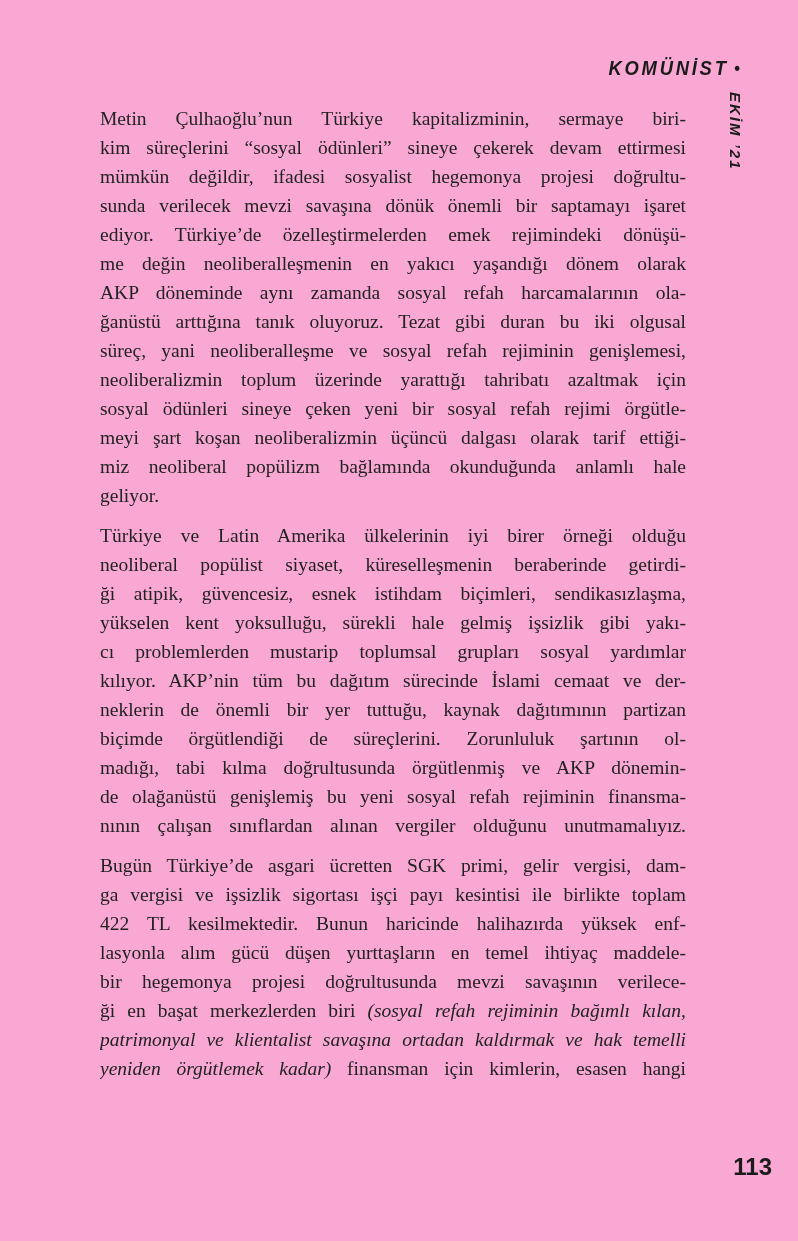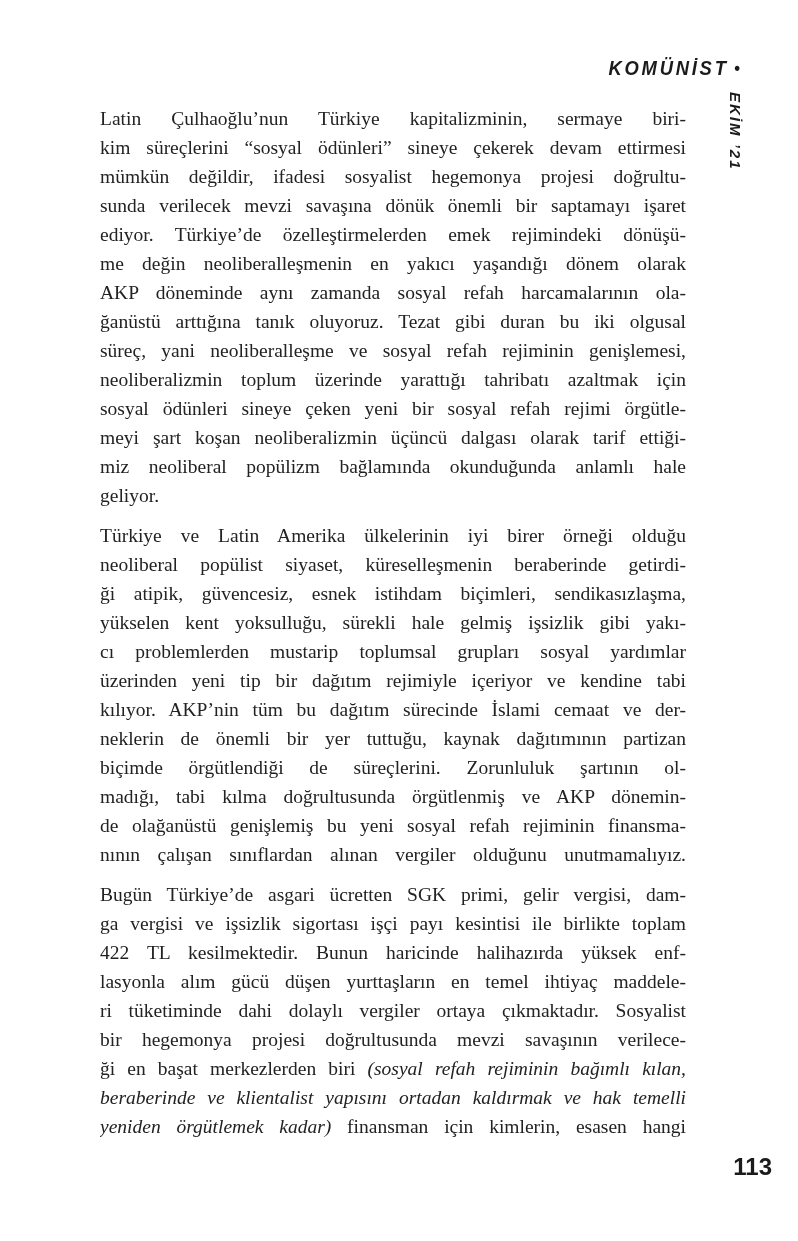--- a/index.html
+++ b/index.html
@@ -5,21 +5,21 @@
   html, body {
     margin: 0;
     padding: 0;
     background: #e8e8e8;
   }
   .page {
     position: relative;
     width: 798px;
     height: 1241px;
     margin: 0 auto;
-    background: #ffffff;
+    background: #f9a8d4;
     overflow: hidden;
     color: #1f1f1f;
     text-decoration: underline;
   }
   
   .masthead {
     position: absolute;
     top: 57px;
     right: 58px;
     font-family: "Liberation Sans", sans-serif;
@@ -95,21 +95,21 @@
 
   <div class="masthead">
     <span>KOMÜNİST</span><span class="bullet">•</span>
   </div>
 
   <div class="issue-label">EKİM ’21</div>
 
   <div class="body-text">
 
     <div class="paragraph">
-      <div class="line">Latin Çulhaoğlu’nun Türkiye kapitalizminin, sermaye biri-</div>
+      <div class="line">Metin Çulhaoğlu’nun Türkiye kapitalizminin, sermaye biri-</div>
       <div class="line">kim süreçlerini “sosyal ödünleri” sineye çekerek devam ettirmesi</div>
       <div class="line">mümkün değildir, ifadesi sosyalist hegemonya projesi doğrultu-</div>
       <div class="line">sunda verilecek mevzi savaşına dönük önemli bir saptamayı işaret</div>
       <div class="line">ediyor. Türkiye’de özelleştirmelerden emek rejimindeki dönüşü-</div>
       <div class="line">me değin neoliberalleşmenin en yakıcı yaşandığı dönem olarak</div>
       <div class="line">AKP döneminde aynı zamanda sosyal refah harcamalarının ola-</div>
       <div class="line">ğanüstü arttığına tanık oluyoruz. Tezat gibi duran bu iki olgusal</div>
       <div class="line">süreç, yani neoliberalleşme ve sosyal refah rejiminin genişlemesi,</div>
       <div class="line">neoliberalizmin toplum üzerinde yarattığı tahribatı azaltmak için</div>
       <div class="line">sosyal ödünleri sineye çeken yeni bir sosyal refah rejimi örgütle-</div>
@@ -117,41 +117,39 @@
       <div class="line">miz neoliberal popülizm bağlamında okunduğunda anlamlı hale</div>
       <div class="line last">geliyor.</div>
     </div>
 
     <div class="paragraph">
       <div class="line">Türkiye ve Latin Amerika ülkelerinin iyi birer örneği olduğu</div>
       <div class="line">neoliberal popülist siyaset, küreselleşmenin beraberinde getirdi-</div>
       <div class="line">ği atipik, güvencesiz, esnek istihdam biçimleri, sendikasızlaşma,</div>
       <div class="line">yükselen kent yoksulluğu, sürekli hale gelmiş işsizlik gibi yakı-</div>
       <div class="line">cı problemlerden mustarip toplumsal grupları sosyal yardımlar</div>
-      <div class="line">üzerinden yeni tip bir dağıtım rejimiyle içeriyor ve kendine tabi</div>
       <div class="line">kılıyor. AKP’nin tüm bu dağıtım sürecinde İslami cemaat ve der-</div>
       <div class="line">neklerin de önemli bir yer tuttuğu, kaynak dağıtımının partizan</div>
       <div class="line">biçimde örgütlendiği de süreçlerini. Zorunluluk şartının ol-</div>
       <div class="line">madığı, tabi kılma doğrultusunda örgütlenmiş ve AKP dönemin-</div>
       <div class="line">de olağanüstü genişlemiş bu yeni sosyal refah rejiminin finansma-</div>
       <div class="line">nının çalışan sınıflardan alınan vergiler olduğunu unutmamalıyız.</div>
     </div>
 
     <div class="paragraph">
       <div class="line">Bugün Türkiye’de asgari ücretten SGK primi, gelir vergisi, dam-</div>
       <div class="line">ga vergisi ve işsizlik sigortası işçi payı kesintisi ile birlikte toplam</div>
       <div class="line">422 TL kesilmektedir. Bunun haricinde halihazırda yüksek enf-</div>
       <div class="line">lasyonla alım gücü düşen yurttaşların en temel ihtiyaç maddele-</div>
-      <div class="line">ri tüketiminde dahi dolaylı vergiler ortaya çıkmaktadır. Sosyalist</div>
       <div class="line">bir hegemonya projesi doğrultusunda mevzi savaşının verilece-</div>
       <div class="line">
         <span>ği en başat merkezlerden biri </span><span class="it">(sosyal refah rejiminin bağımlı kılan,</span>
       </div>
       <div class="line">
-        <span class="it">beraberinde ve klientalist yapısını ortadan kaldırmak ve hak temelli</span>
+        <span class="it">patrimonyal ve klientalist savaşına ortadan kaldırmak ve hak temelli</span>
       </div>
       <div class="line">
         <span class="it">yeniden örgütlemek kadar) </span><span>finansman için kimlerin, esasen hangi</span>
       </div>
     </div>
 
   </div>
 
   <div class="page-number">113</div>
 

